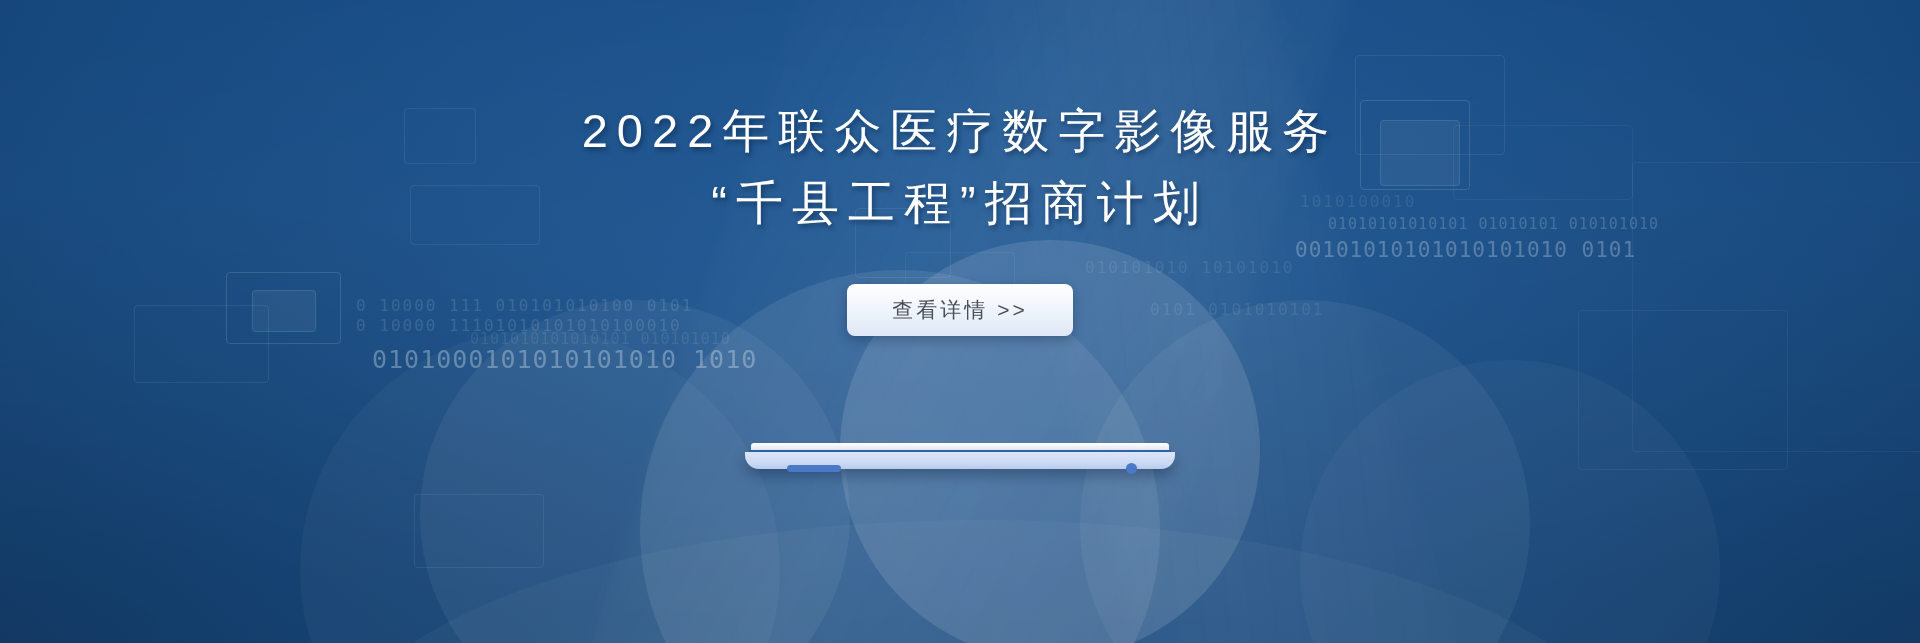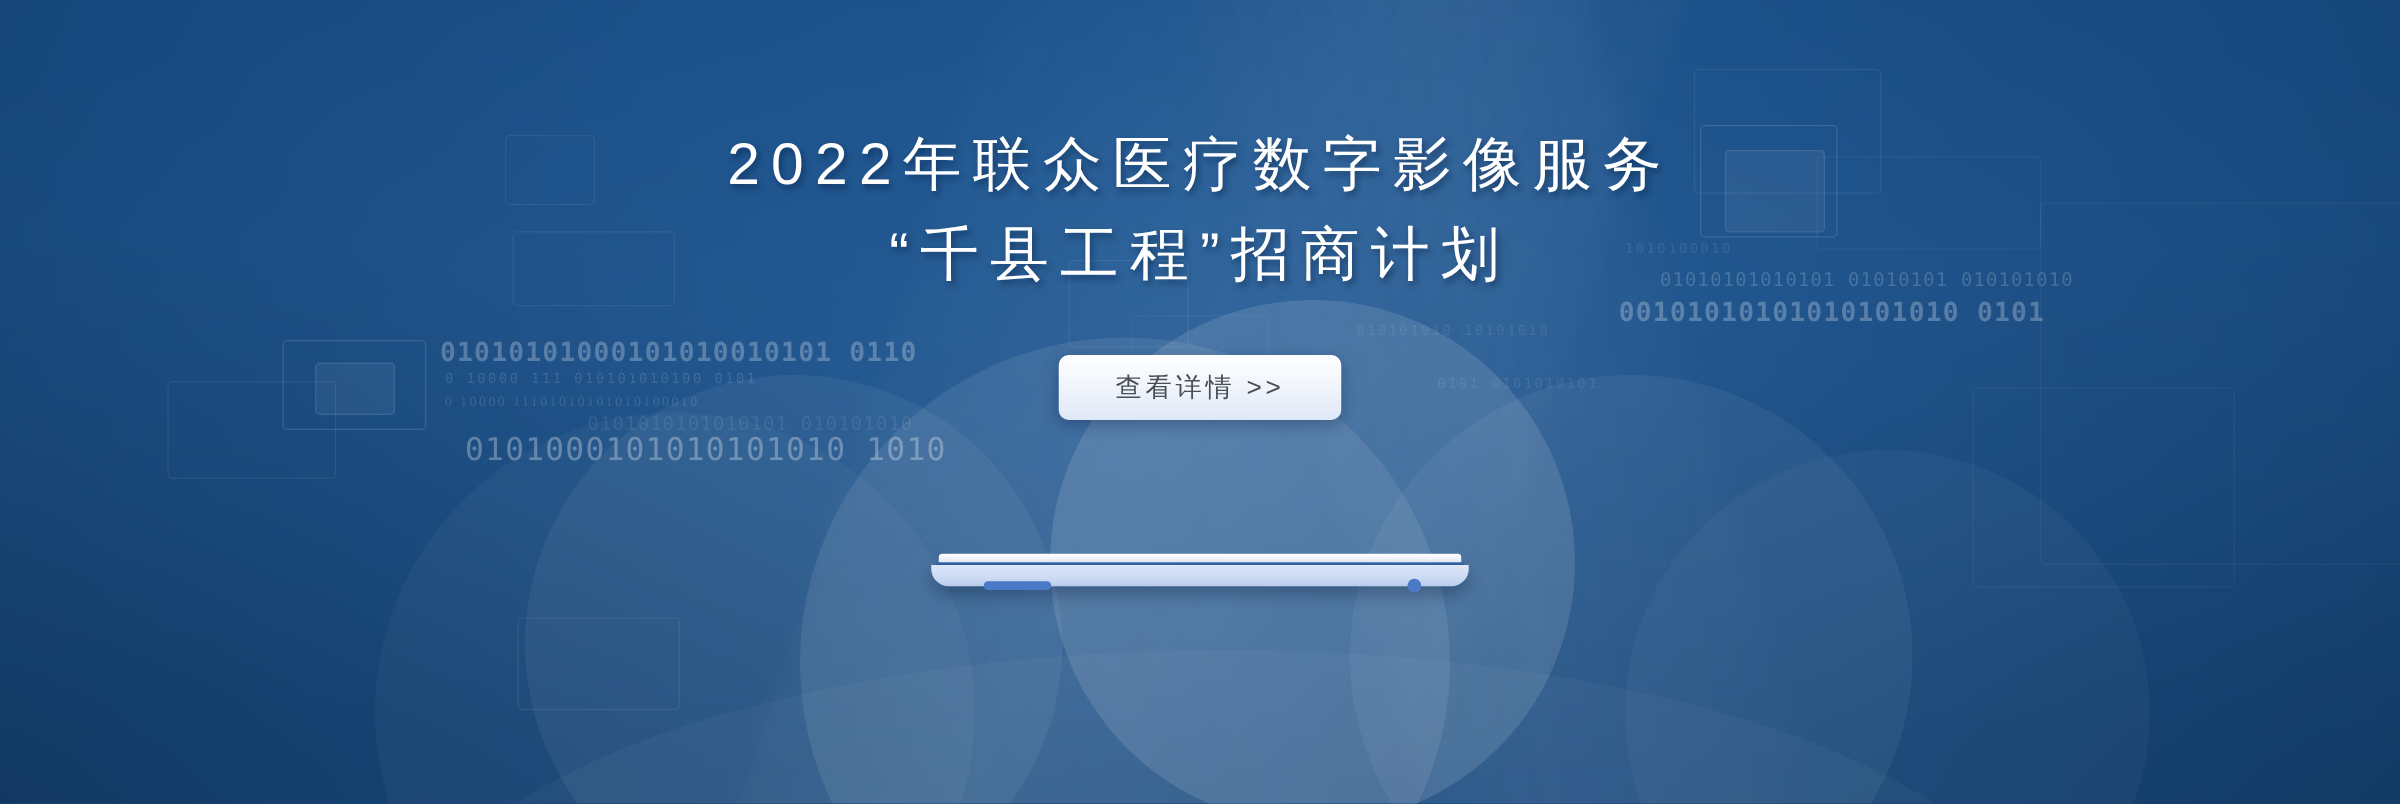--- a/index.html
+++ b/index.html
@@ -77,23 +77,23 @@
 
   
   .binary{
     position:absolute;
     font-family:"DejaVu Sans Mono","Liberation Mono",monospace;
     color:rgba(255,255,255,0.20);
     white-space:nowrap;
     letter-spacing:1px;
     user-select:none;
   }
-  .b-s{ font-size:11px; color:rgba(255,255,255,0.13); letter-spacing:2px;}
+  .b-s{ font-size:16px; color:rgba(255,255,255,0.13); letter-spacing:2px;}
   .b-m{ font-size:15px; color:rgba(255,255,255,0.18);}
-  .b-l{ font-size:21px; color:rgba(255,255,255,0.26);font-weight:bold;}
+  .b-l{ font-size:21px; color:rgba(255,255,255,0.26);}
   .b-xl{ font-size:25px; color:rgba(255,255,255,0.30);}
   .b-ghost{ color:rgba(255,255,255,0.09); }
 
   
   .content{
     position:absolute; inset:0;
     display:flex; flex-direction:column;
     align-items:center;
   }
 
@@ -205,23 +205,22 @@
     <div class="rect faint" style="left:1355px; top:55px;  width:150px; height:100px;"></div>
     <div class="rect" style="left:1360px; top:100px; width:110px; height:90px;"></div>
     <div class="rect fill" style="left:1380px; top:120px; width:80px;  height:66px;"></div>
     <div class="rect vfaint" style="left:1453px; top:125px; width:180px; height:75px;"></div>
 
     <div class="rect vfaint" style="left:1632px; top:162px; width:330px; height:290px;"></div>
     <div class="rect vfaint" style="left:1578px; top:310px; width:210px; height:160px;"></div>
 
     <div class="rect faint" style="left:414px; top:494px; width:130px; height:74px;"></div>
 
-    <div class="binary b-l" style="left:352px; top:270px;">01010101000101010010101 0110</div>
     <div class="binary b-s" style="left:356px; top:296px;text-align:center;">0 10000 111        010101010100      0101</div>
-    <div class="binary b-s" style="left:356px; top:316px;font-family:Liberation Serif, serif;">0 10000 11101010101010100010</div>
+    <div class="binary b-s" style="left:356px; top:316px;">0 10000 11101010101010100010</div>
     <div class="binary b-m b-ghost" style="left:470px; top:330px;">0101010101010101 010101010</div>
     <div class="binary b-xl" style="left:372px; top:345px;">0101000101010101010 1010</div>
 
     <div class="binary b-m" style="left:1328px; top:215px;">01010101010101 01010101 010101010</div>
     <div class="binary b-l" style="left:1295px; top:238px;">00101010101010101010      0101</div>
     <div class="binary b-s b-ghost" style="left:1300px; top:192px;">1010100010</div>
     <div class="binary b-s b-ghost" style="left:1085px; top:258px;">010101010 10101010</div>
     <div class="binary b-s b-ghost" style="left:1150px; top:300px;">0101 0101010101</div>
   </div>
 

